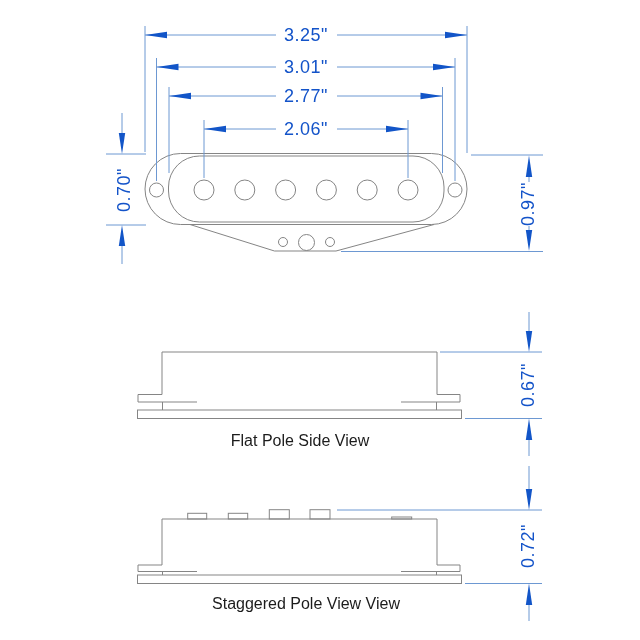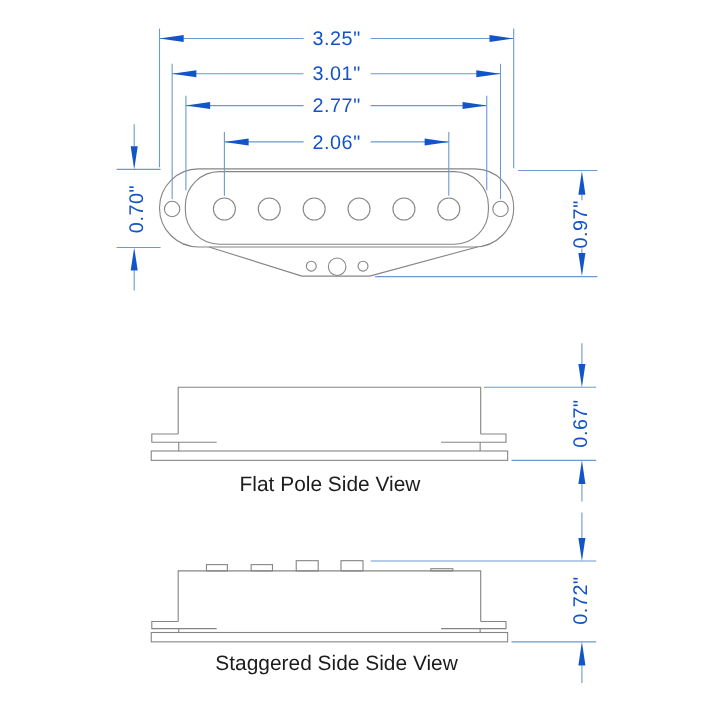--- a/index.html
+++ b/index.html
@@ -23,21 +23,21 @@
     line-height:1;
   }
   .dim-label.vertical{
     transform:translate(-50%,-50%) rotate(-90deg);
     background:transparent;
   }
   .view-caption{
     position:absolute;
     transform:translate(-50%,-50%);
     color:#1c1c1c;
-    font-size:19px;
+    font-size:16px;
     white-space:nowrap;
     line-height:1;
   }
 </style>
 </head>
 <body>
 
 <div class="canvas">
 
   <svg width="640" height="640" viewBox="0 0 640 640">
@@ -155,15 +155,15 @@
   <span class="dim-label" style="left:306px; top:96px;">2.77"</span>
   <span class="dim-label" style="left:306px; top:129px;">2.06"</span>
 
   <span class="dim-label vertical" style="left:124px; top:189.5px;">0.70"</span>
   <span class="dim-label vertical" style="left:528px; top:204px;">0.97"</span>
 
   <span class="dim-label vertical" style="left:528px; top:385px;">0.67"</span>
   <span class="dim-label vertical" style="left:528px; top:546px;">0.72"</span>
 
   <div class="view-caption" style="left:300px; top:441px;">Flat Pole Side View</div>
-  <div class="view-caption" style="left:306px; top:604px;">Staggered Side Side View</div>
+  <div class="view-caption" style="left:306px; top:604px;">Staggered Pole View View</div>
 
 </div>
 
 </body></html>

